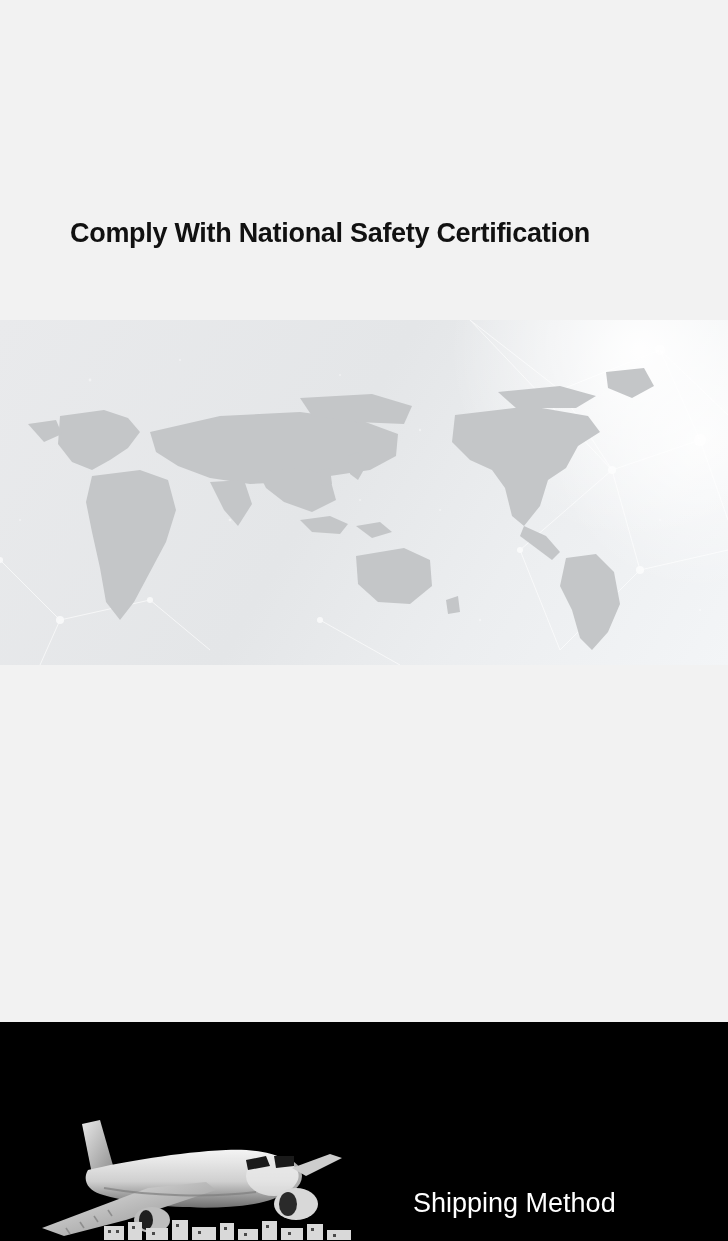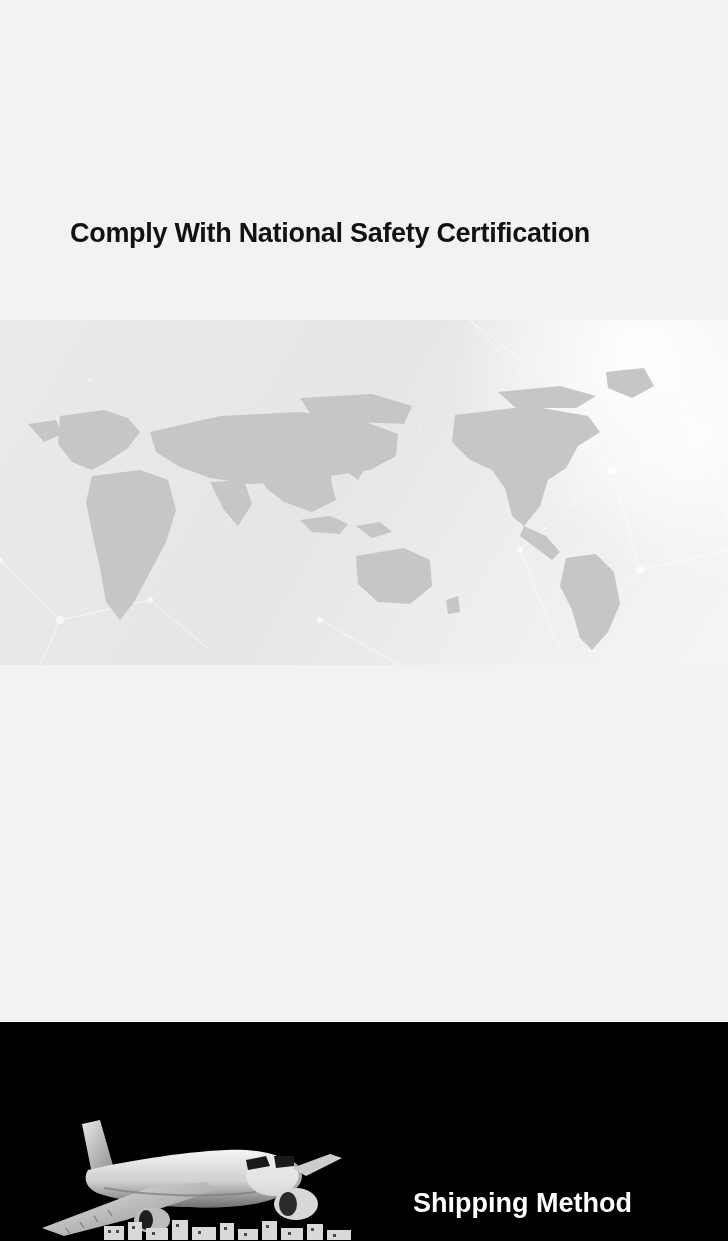--- a/index.html
+++ b/index.html
@@ -35,21 +35,21 @@
   
   .site{position:absolute;}
 
   
   .list-band{position:absolute;left:0;top:665px;width:728px;height:357px;background:#f2f2f2;}
 
   
   .ship-band{position:absolute;left:0;top:1022px;width:728px;height:219px;background:#000;overflow:hidden;}
   .ship-title{
     position:absolute;left:413px;top:1188px;
-    font-size:27px;font-weight:bold;color:#fff;white-space:nowrap;
+    font-size:27px;font-weight:normal;color:#fff;white-space:nowrap;
   }
 </style>
 </head>
 <body>
 
 <div class="page">
 
   <div class="heading-band">
     <div class="heading">Comply With National Safety Certification</div>
   </div>

